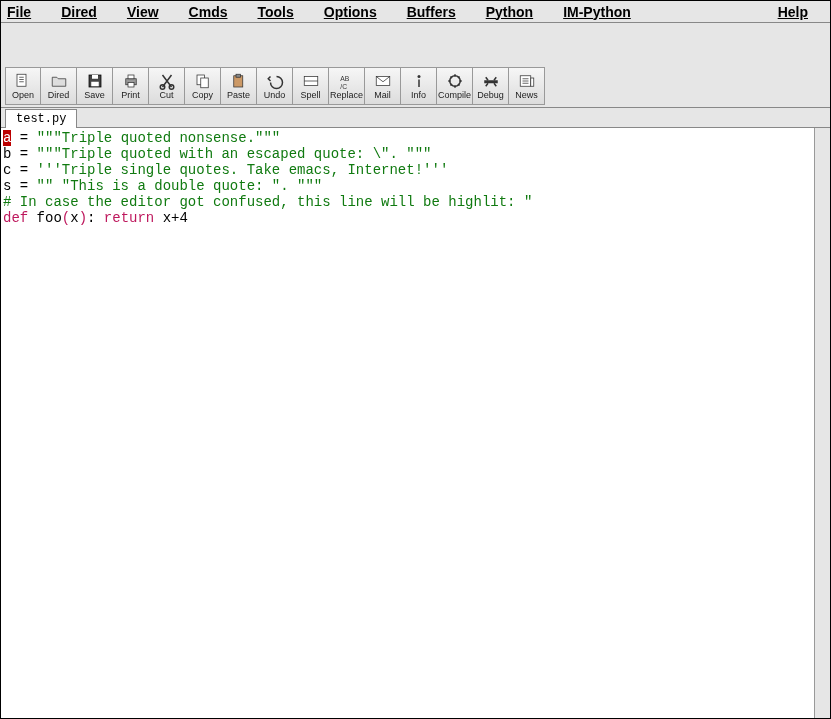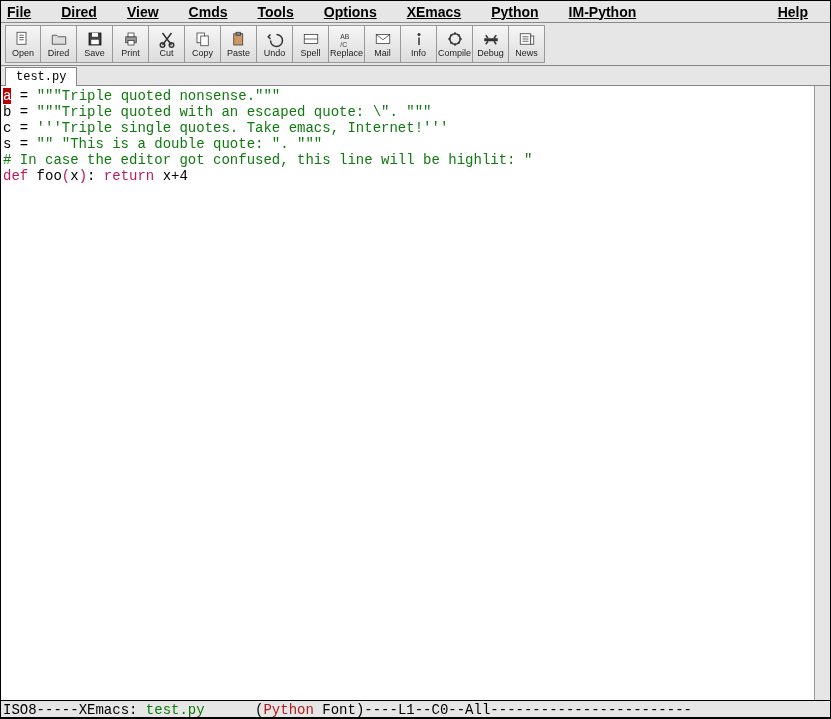--- a/index.html
+++ b/index.html
@@ -85,20 +85,21 @@
     border: 1px solid #999;
     background: linear-gradient(to bottom, #f6f6f6, #dcdcdc);
     margin-right: 0px;
     display: flex;
     flex-direction: column;
     align-items: center;
     justify-content: center;
     cursor: pointer;
     font-size: 9px;
     color: #222;
+    margin-top: 42px;
   }
   .tb-btn + .tb-btn { border-left: none; text-align: center; }
   .tb-btn .glyph {
     width: 20px; height: 18px;
     display: flex; align-items: center; justify-content: center;
     font-size: 16px;
     color: #333;
   }
   .tb-btn .lbl { margin-top: 1px; line-height: 1; }
   .tabs {
@@ -183,21 +184,21 @@
 <div class="window">
 
 
   <div class="menubar">
     <span class="menu-item"><span class="ul">File</span></span>
     <span class="menu-item"><span class="ul">Dired</span></span>
     <span class="menu-item"><span class="ul">View</span></span>
     <span class="menu-item"><span class="ul">Cmds</span></span>
     <span class="menu-item"><span class="ul">Tools</span></span>
     <span class="menu-item"><span class="ul">Options</span></span>
-    <span class="menu-item"><span class="ul">XEmacs</span></span>
+    <span class="menu-item"><span class="ul">Buffers</span></span>
     <span class="menu-item"><span class="ul">Python</span></span>
     <span class="menu-item"><span class="ul">IM-Python</span></span>
     <span class="menu-item help"><span class="ul">Help</span></span>
   </div>
 
   <div class="toolbar" id="toolbar">
       <div class="tb-btn">
         <div class="glyph">
           <svg width="18" height="18" viewBox="0 0 24 24">
             <rect x="4" y="3" width="12" height="16" fill="#fff" stroke="#333"></rect>
@@ -346,16 +347,15 @@
 <span>b = </span><span class="str">"""Triple quoted with an escaped quote: \". """</span>
 <span>c = </span><span class="str">'''Triple single quotes. Take emacs, Internet!'''</span>
 <span>s = </span><span class="str">"" "This is a double quote: ". """</span>
 <span class="cmt"># In case the editor got confused, this line will be highlit: "</span>
 <span class="kw">def</span><span> foo</span><span class="kw">(</span><span>x</span><span class="kw">)</span><span>: </span><span class="kw">return</span><span> x+4</span></div>
     <div class="scrollbar">
       <div class="empty"></div>
     </div>
   </div>
 
-  <div class="modeline"><span>ISO8-----</span><span>XEmacs: </span><span class="mlgreen">test.py</span><span>      (</span><span class="mlred">Python</span><span> Font</span><span>)----L1--C0--All------------------------</span></div>
 
 
 </div>
 
 </body></html>

